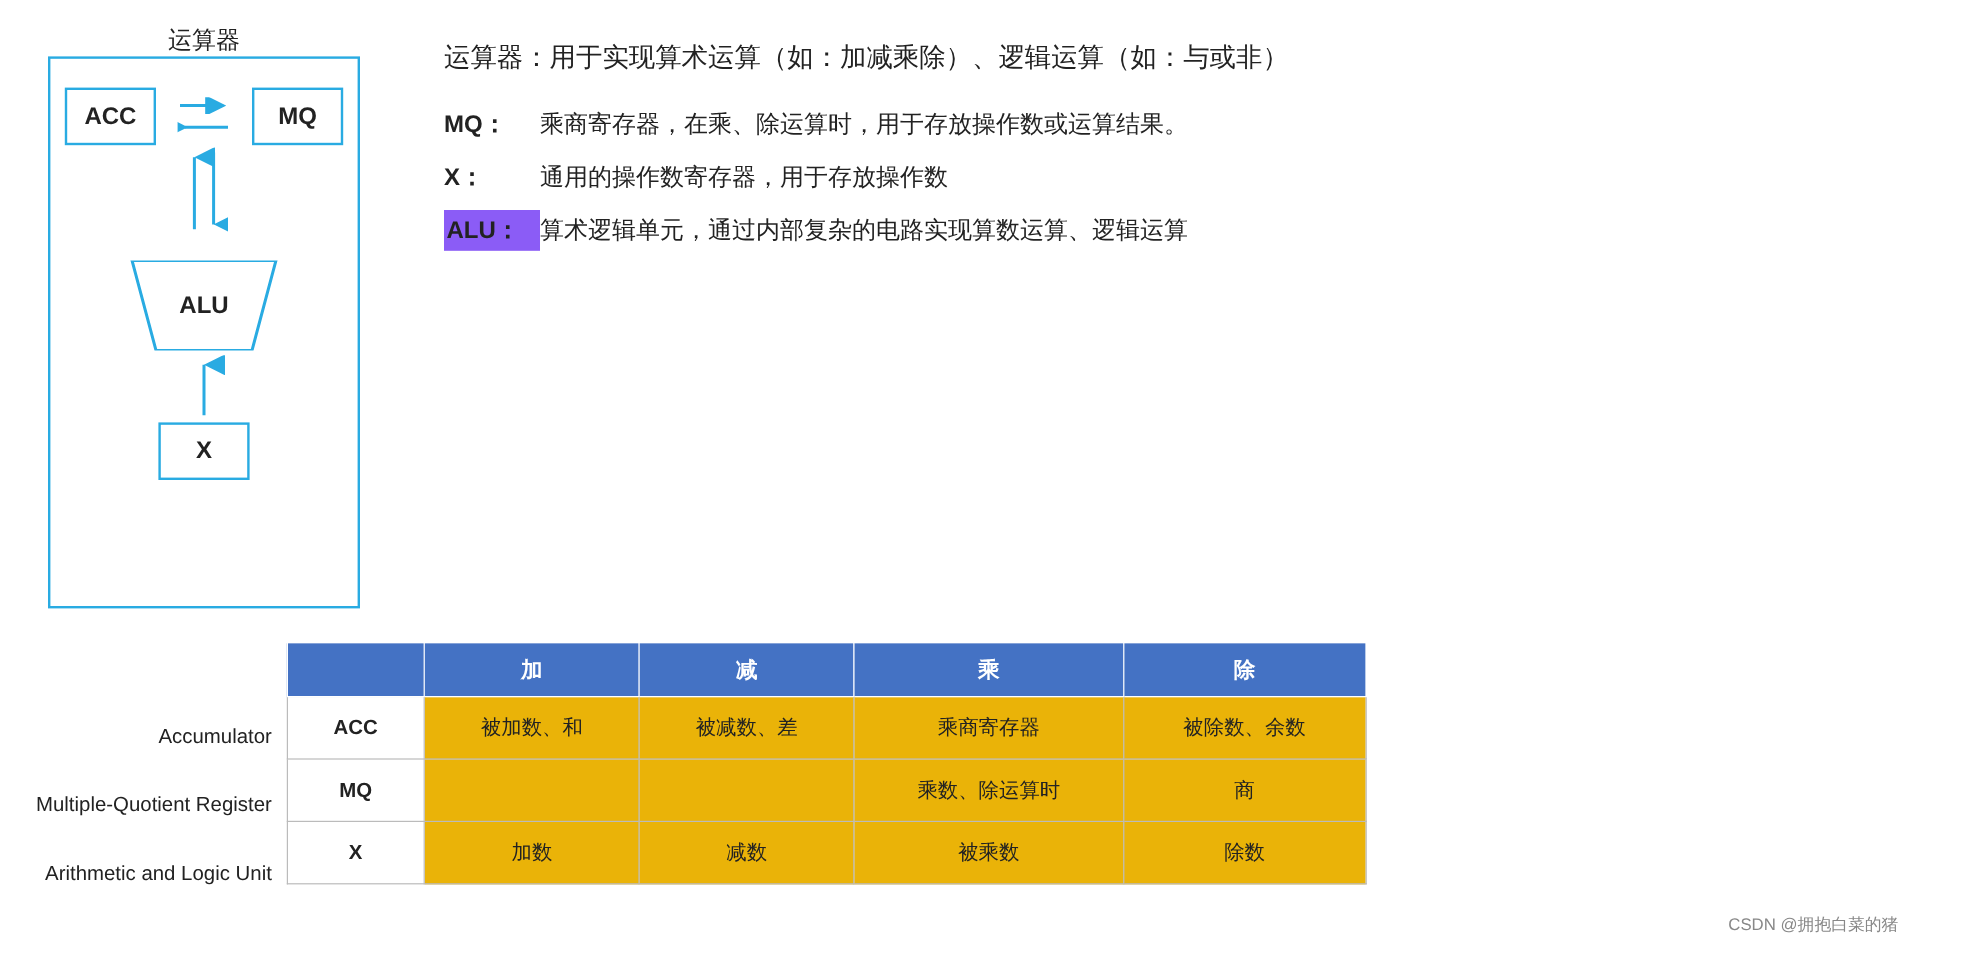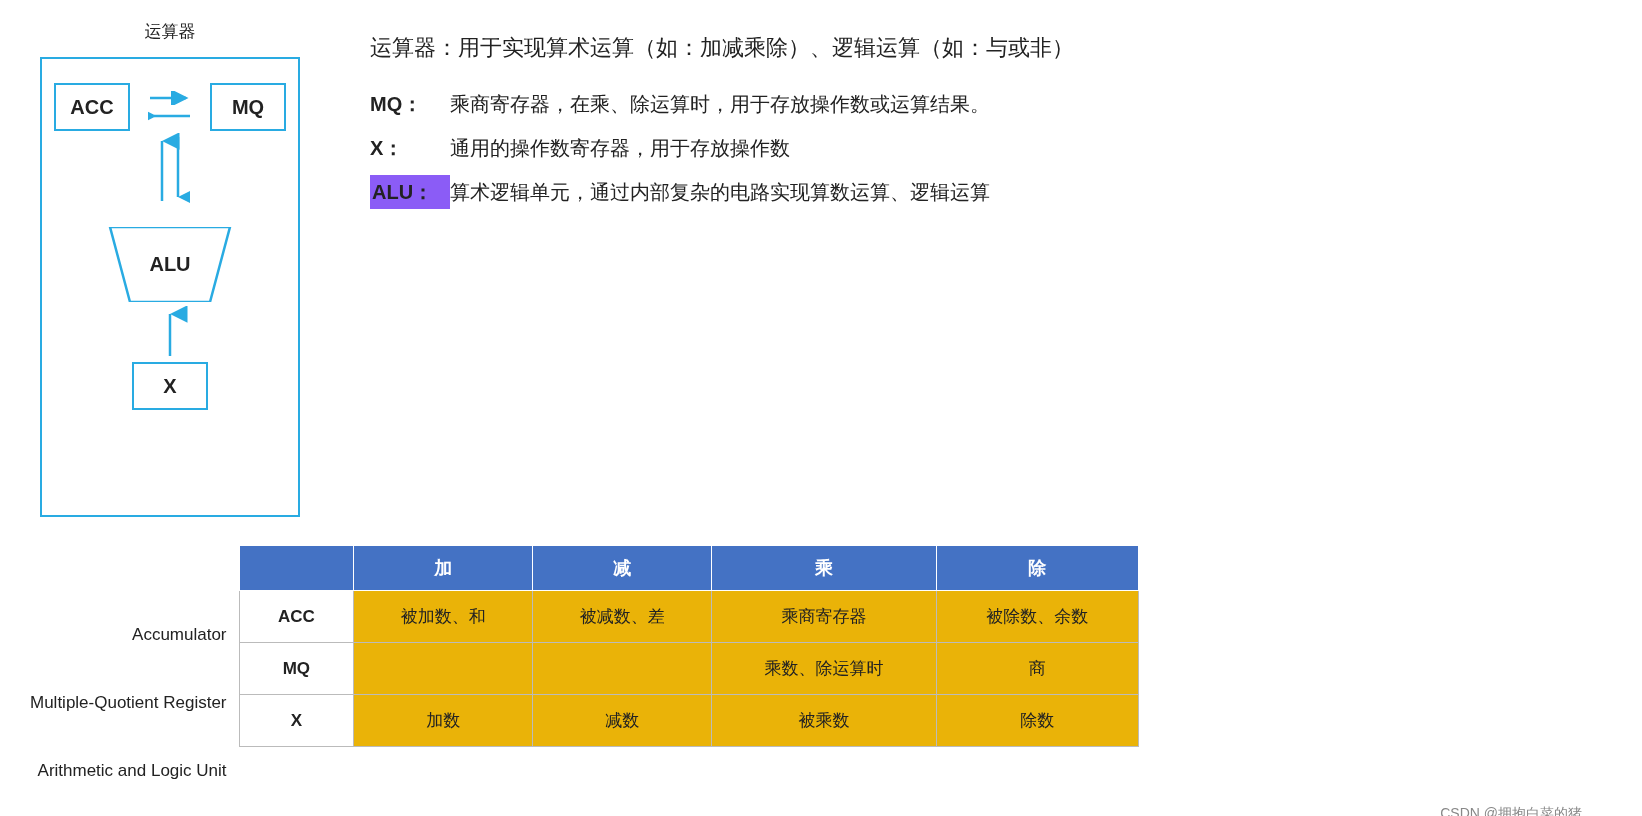--- a/index.html
+++ b/index.html
@@ -24,23 +24,23 @@
       gap: 60px;
     }
     
     .diagram-area {
       display: flex;
       flex-direction: column;
       align-items: center;
       min-width: 280px;
     }
     .diagram-title {
-      font-size: 17px;
-      color: #222;
-      margin-bottom: 14px;
+      font-size: 20px;
+      color: #222;
+      margin-bottom: 0;
       align-self: center;
     }
     .diagram-box {
       border: 2.5px solid #29abe2;
       width: 260px;
       min-height: 460px;
       display: flex;
       flex-direction: column;
       align-items: center;
       padding: 24px 20px 24px 20px;
@@ -129,21 +129,21 @@
       flex-direction: row;
       align-items: flex-start;
       gap: 0;
     }
     .row-labels {
       display: flex;
       flex-direction: column;
       justify-content: flex-end;
       text-align: right;
       padding-right: 12px;
-      gap: 16px;
+      gap: 5px;
     }
     .row-label-header {
       height: 48px;
     }
     .row-label-cell {
       height: 52px;
       display: flex;
       align-items: center;
       justify-content: flex-end;
       font-size: 17px;

